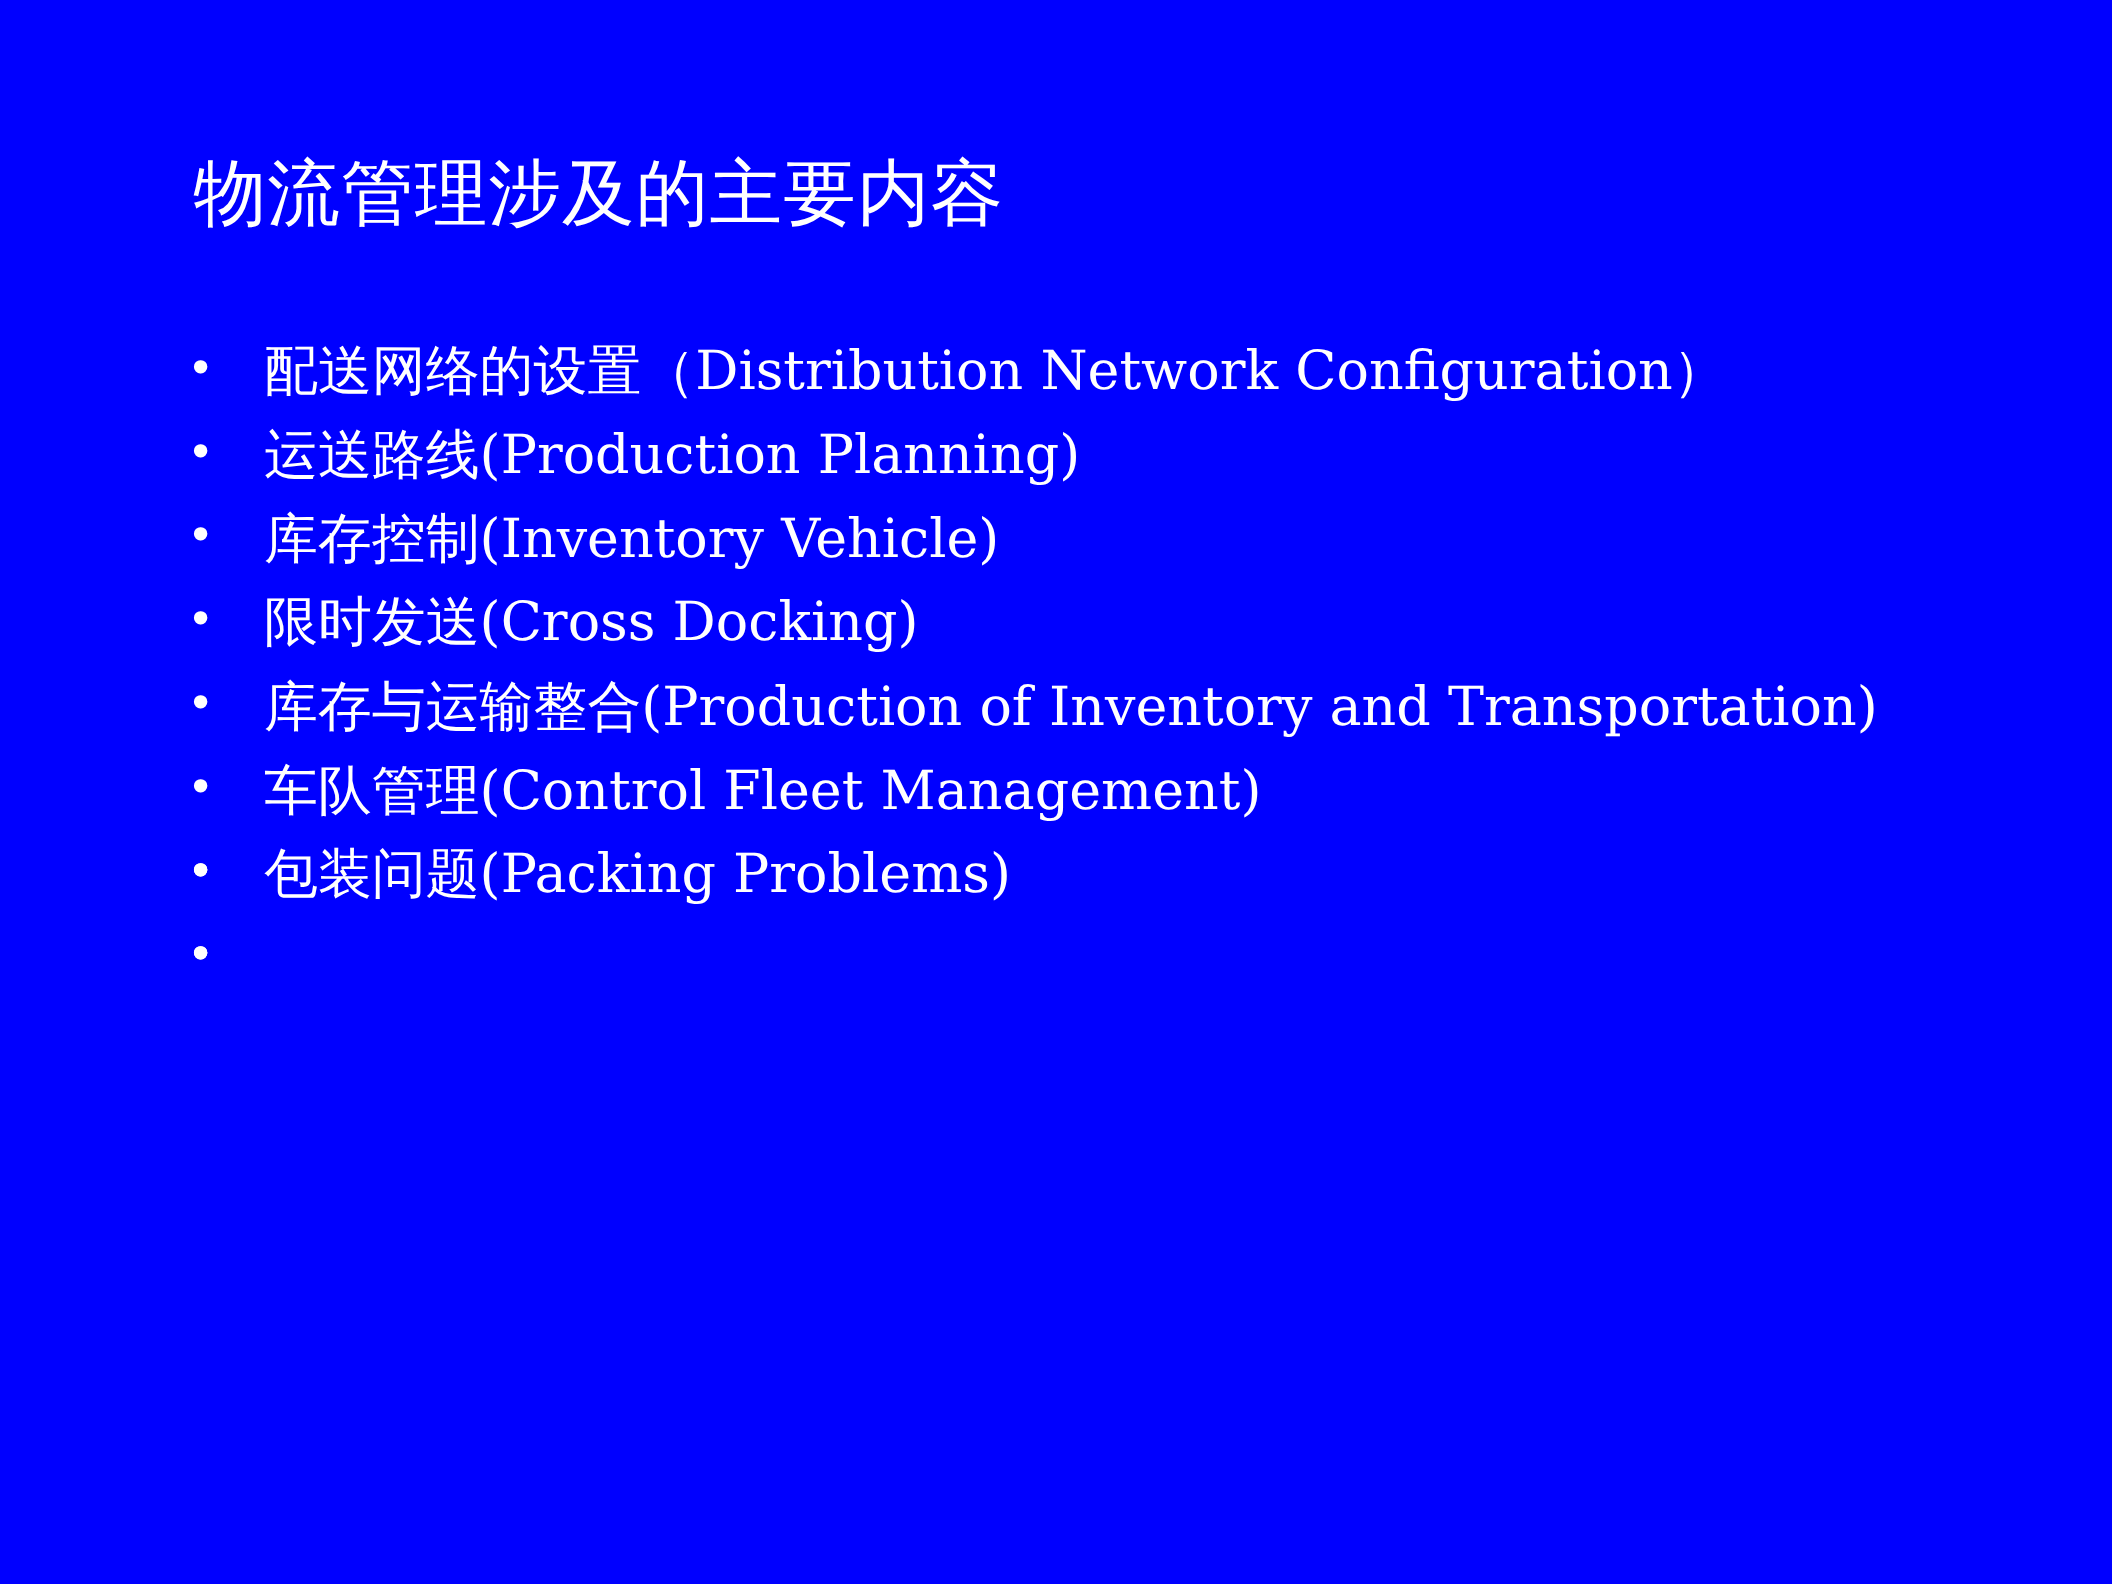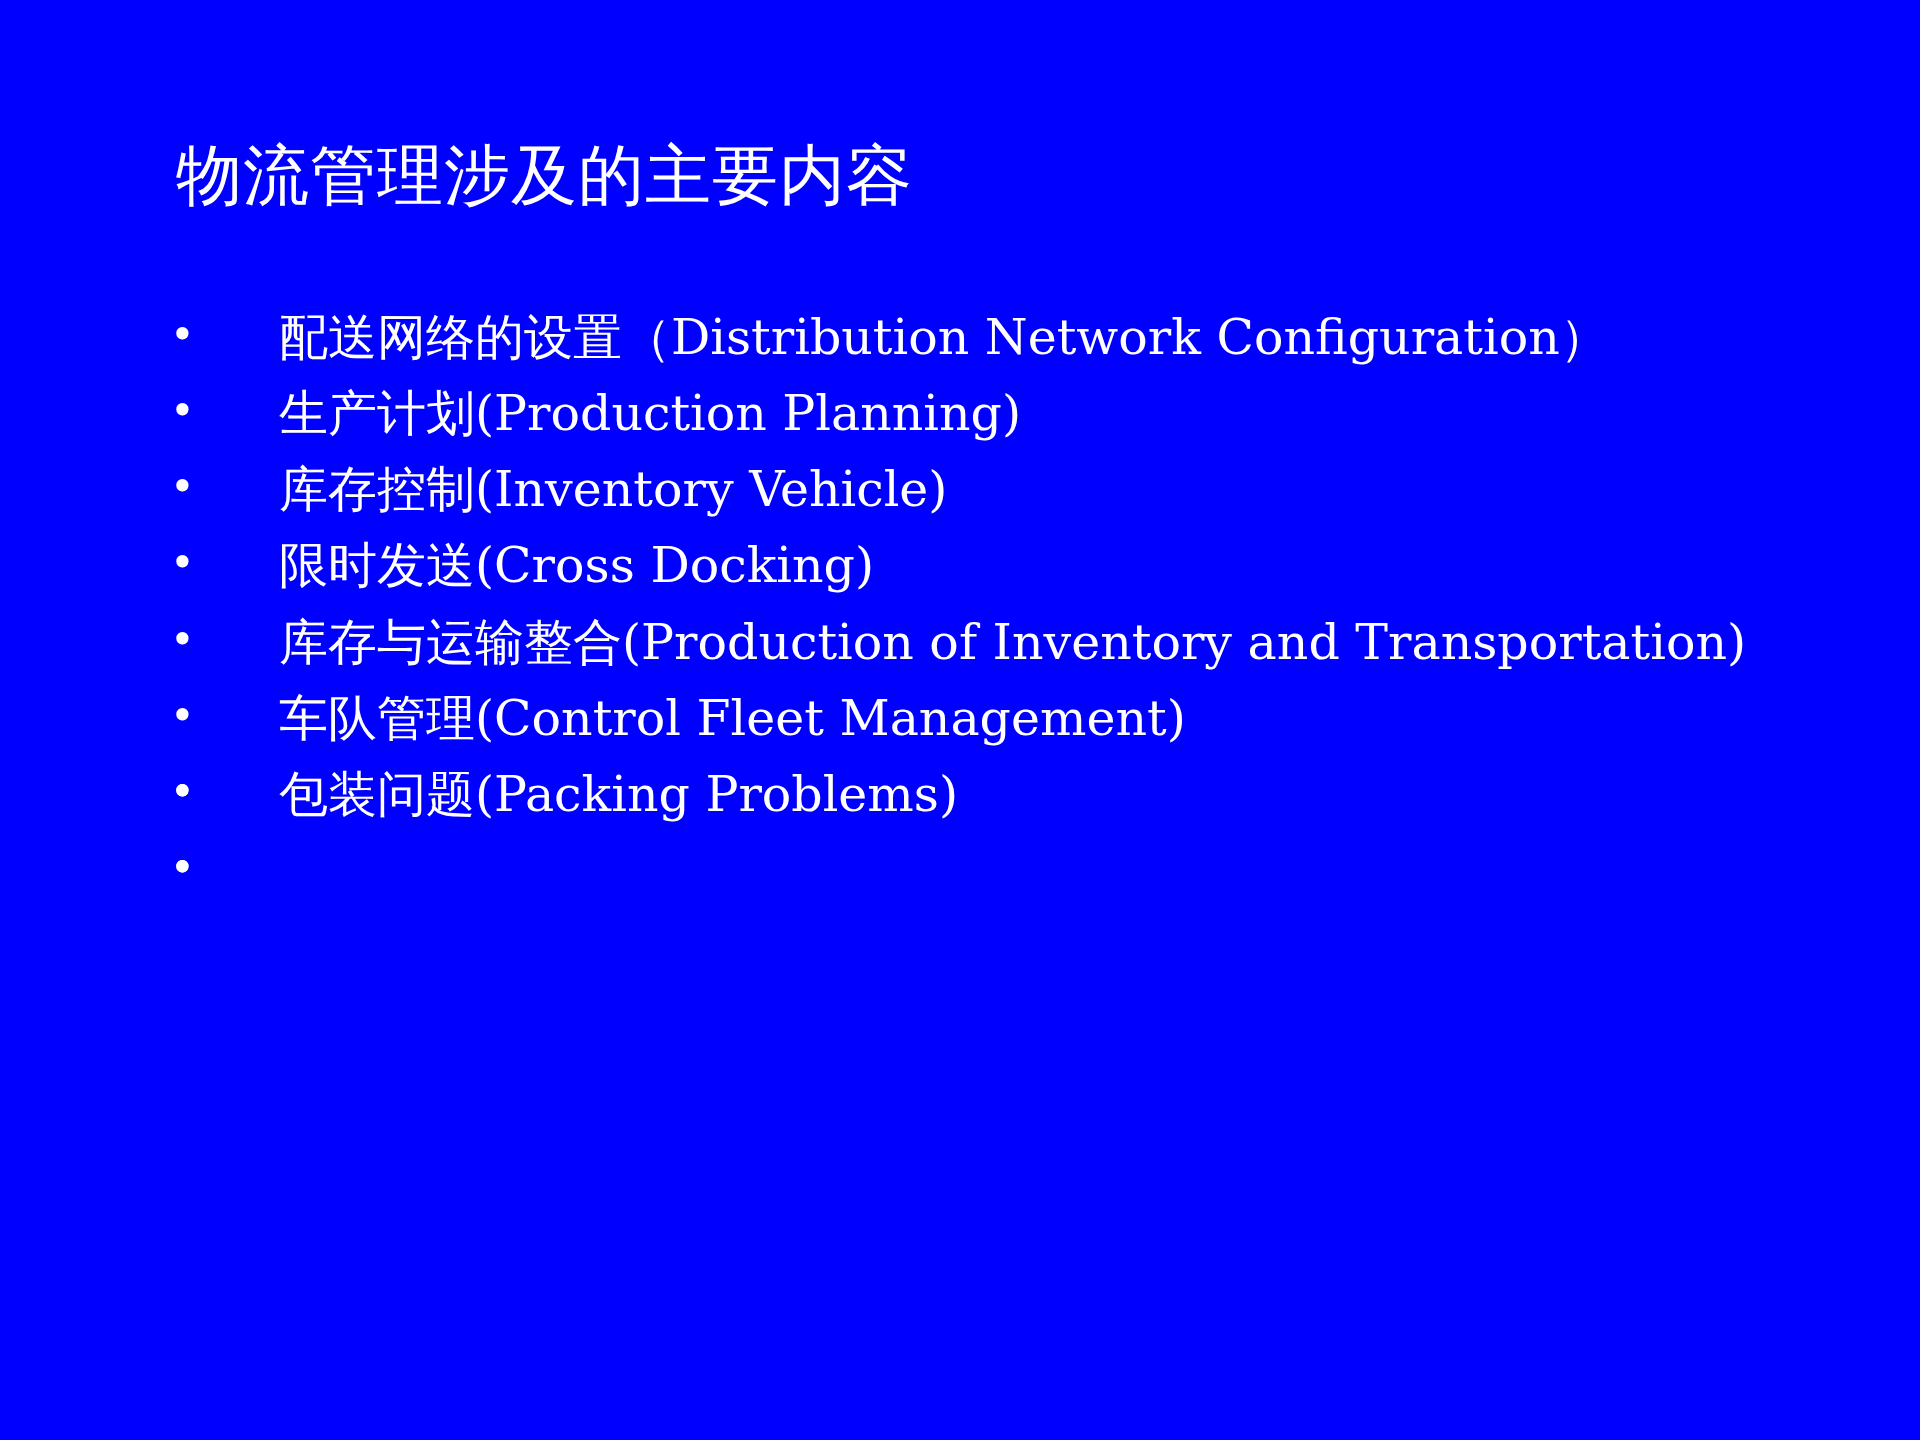--- a/index.html
+++ b/index.html
@@ -51,38 +51,37 @@
   }
   .bullet-item .dot {
     position: absolute;
     left: 20px;
     top: 0;
     font-size: 42px;
     line-height: 1.45;
   }
   .bullet-text {
     display: inline;
-    margin-left: 39px;
   }
 </style>
 </head>
 <body style="background: rgb(0, 0, 255);">
 
 <div class="slide">
 
   <div class="slide-title">物流管理涉及的主要内容</div>
 
   <ul class="bullet-list">
     <li class="bullet-item">
       <span class="dot">•</span>
       <span class="bullet-text">配送网络的设置（Distribution Network Configuration）</span>
     </li>
     <li class="bullet-item">
       <span class="dot">•</span>
-      <span class="bullet-text">生产计划(Production Planning)</span>
+      <span class="bullet-text">运送路线(Production Planning)</span>
     </li>
     <li class="bullet-item">
       <span class="dot">•</span>
       <span class="bullet-text">库存控制(Inventory Vehicle)</span>
     </li>
     <li class="bullet-item">
       <span class="dot">•</span>
       <span class="bullet-text">限时发送(Cross Docking)</span>
     </li>
     <li class="bullet-item">

